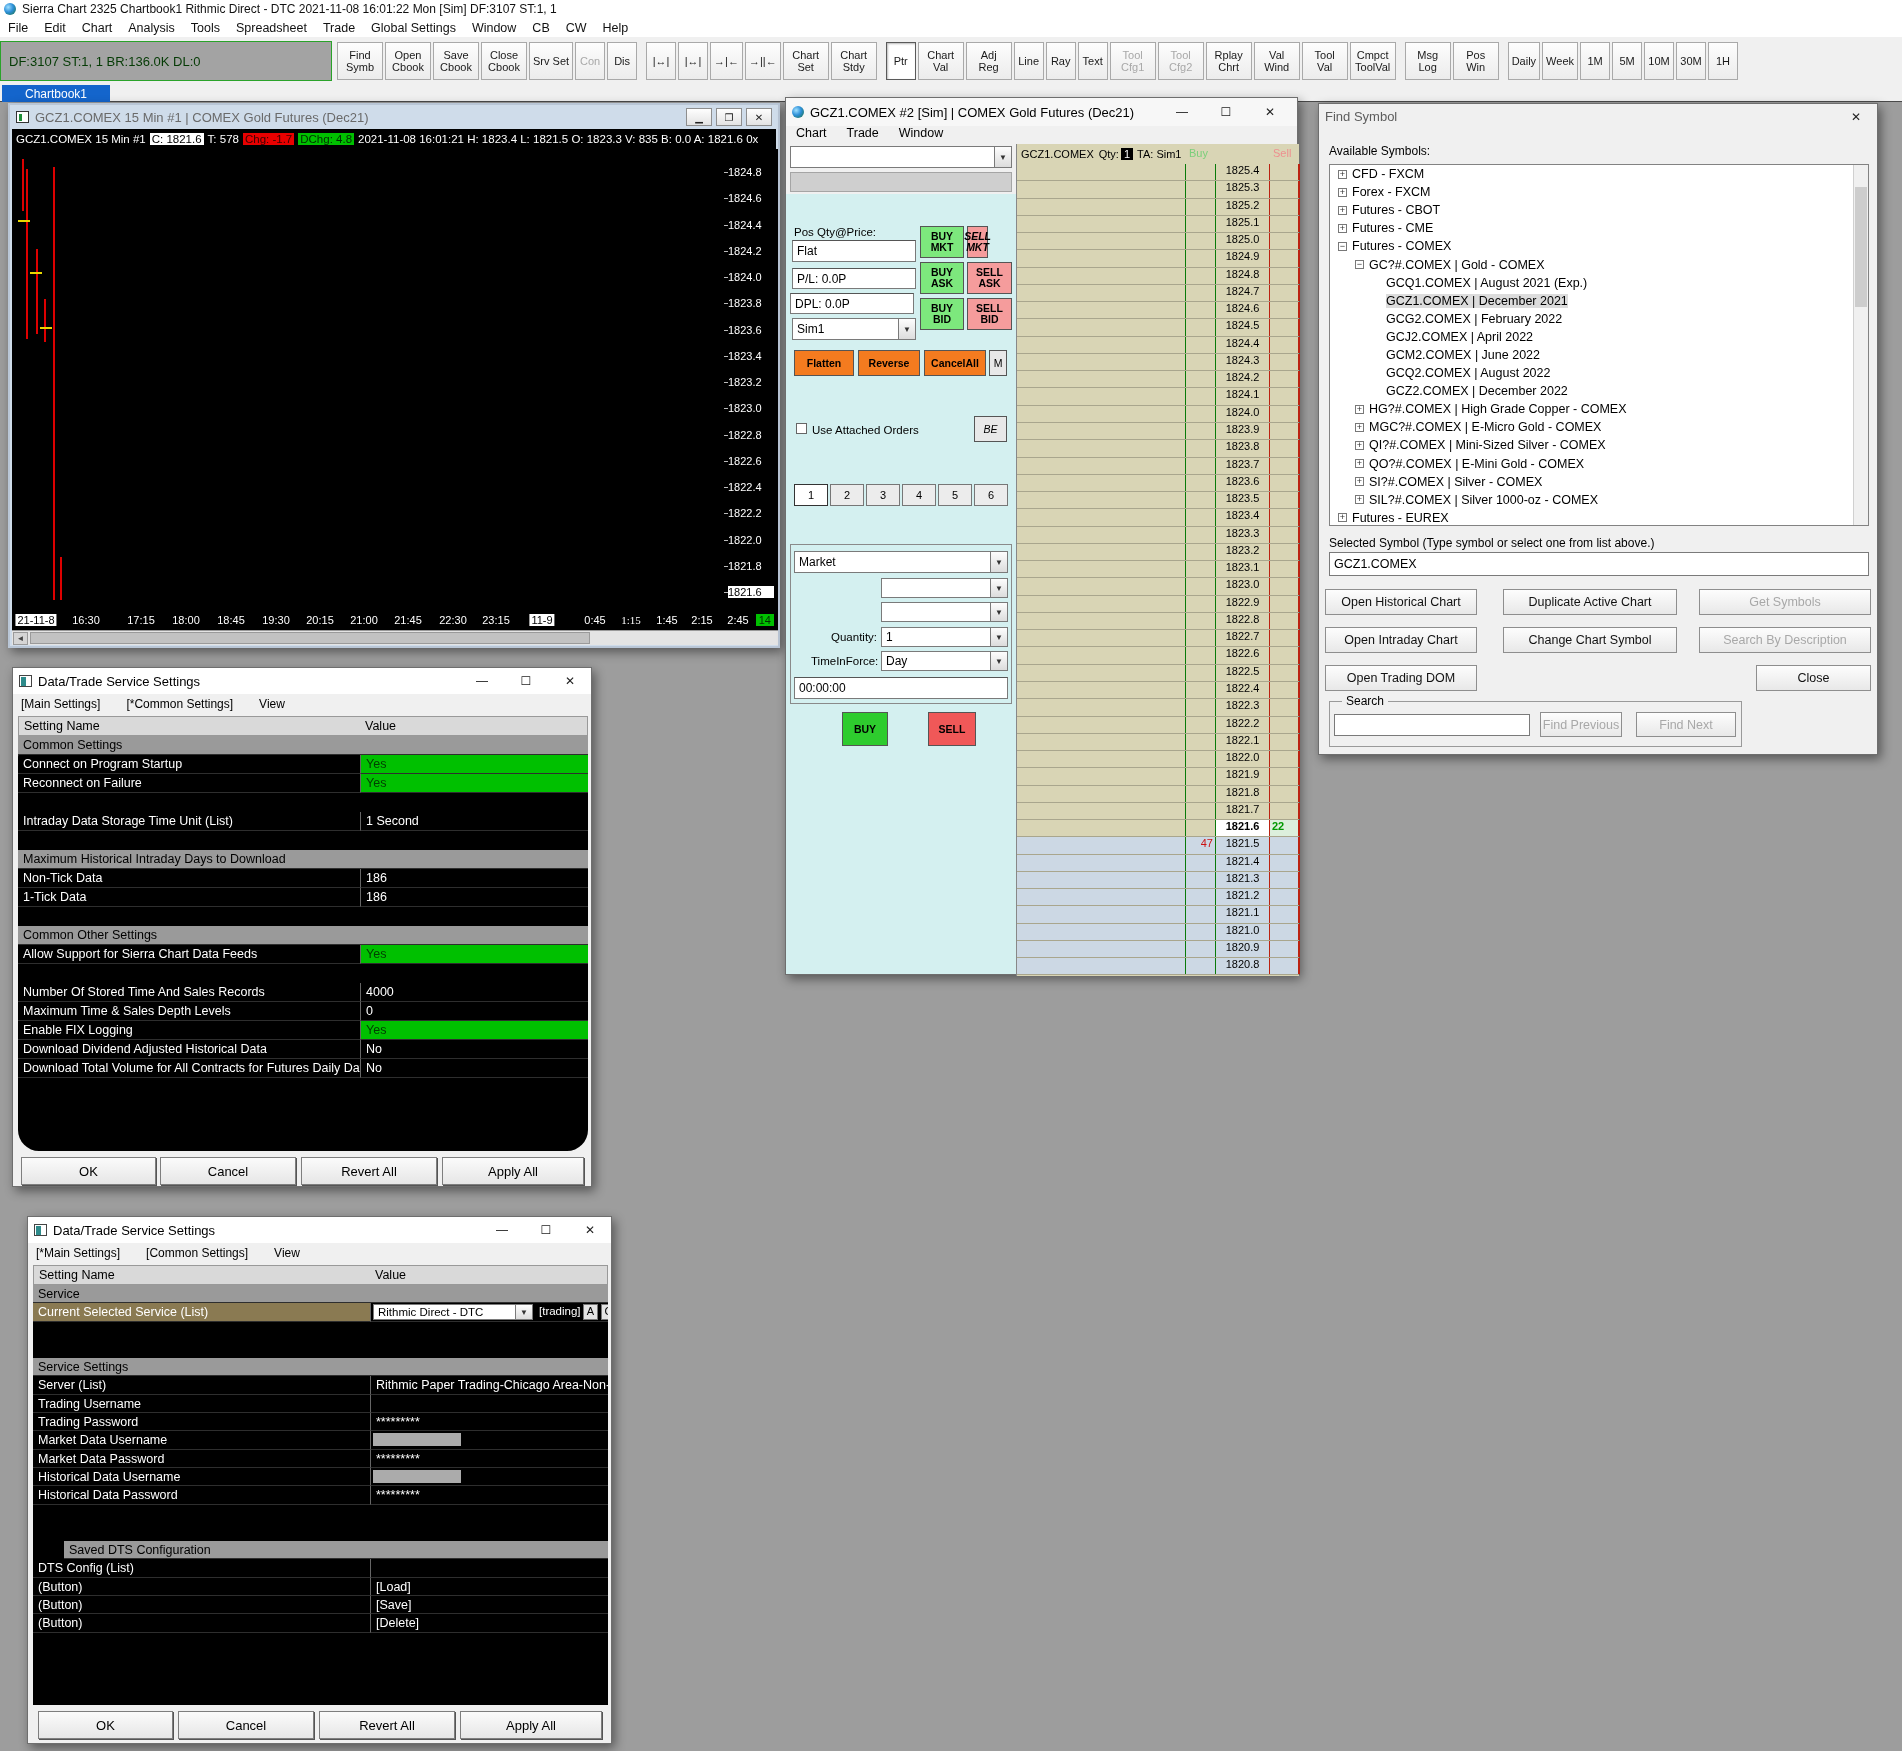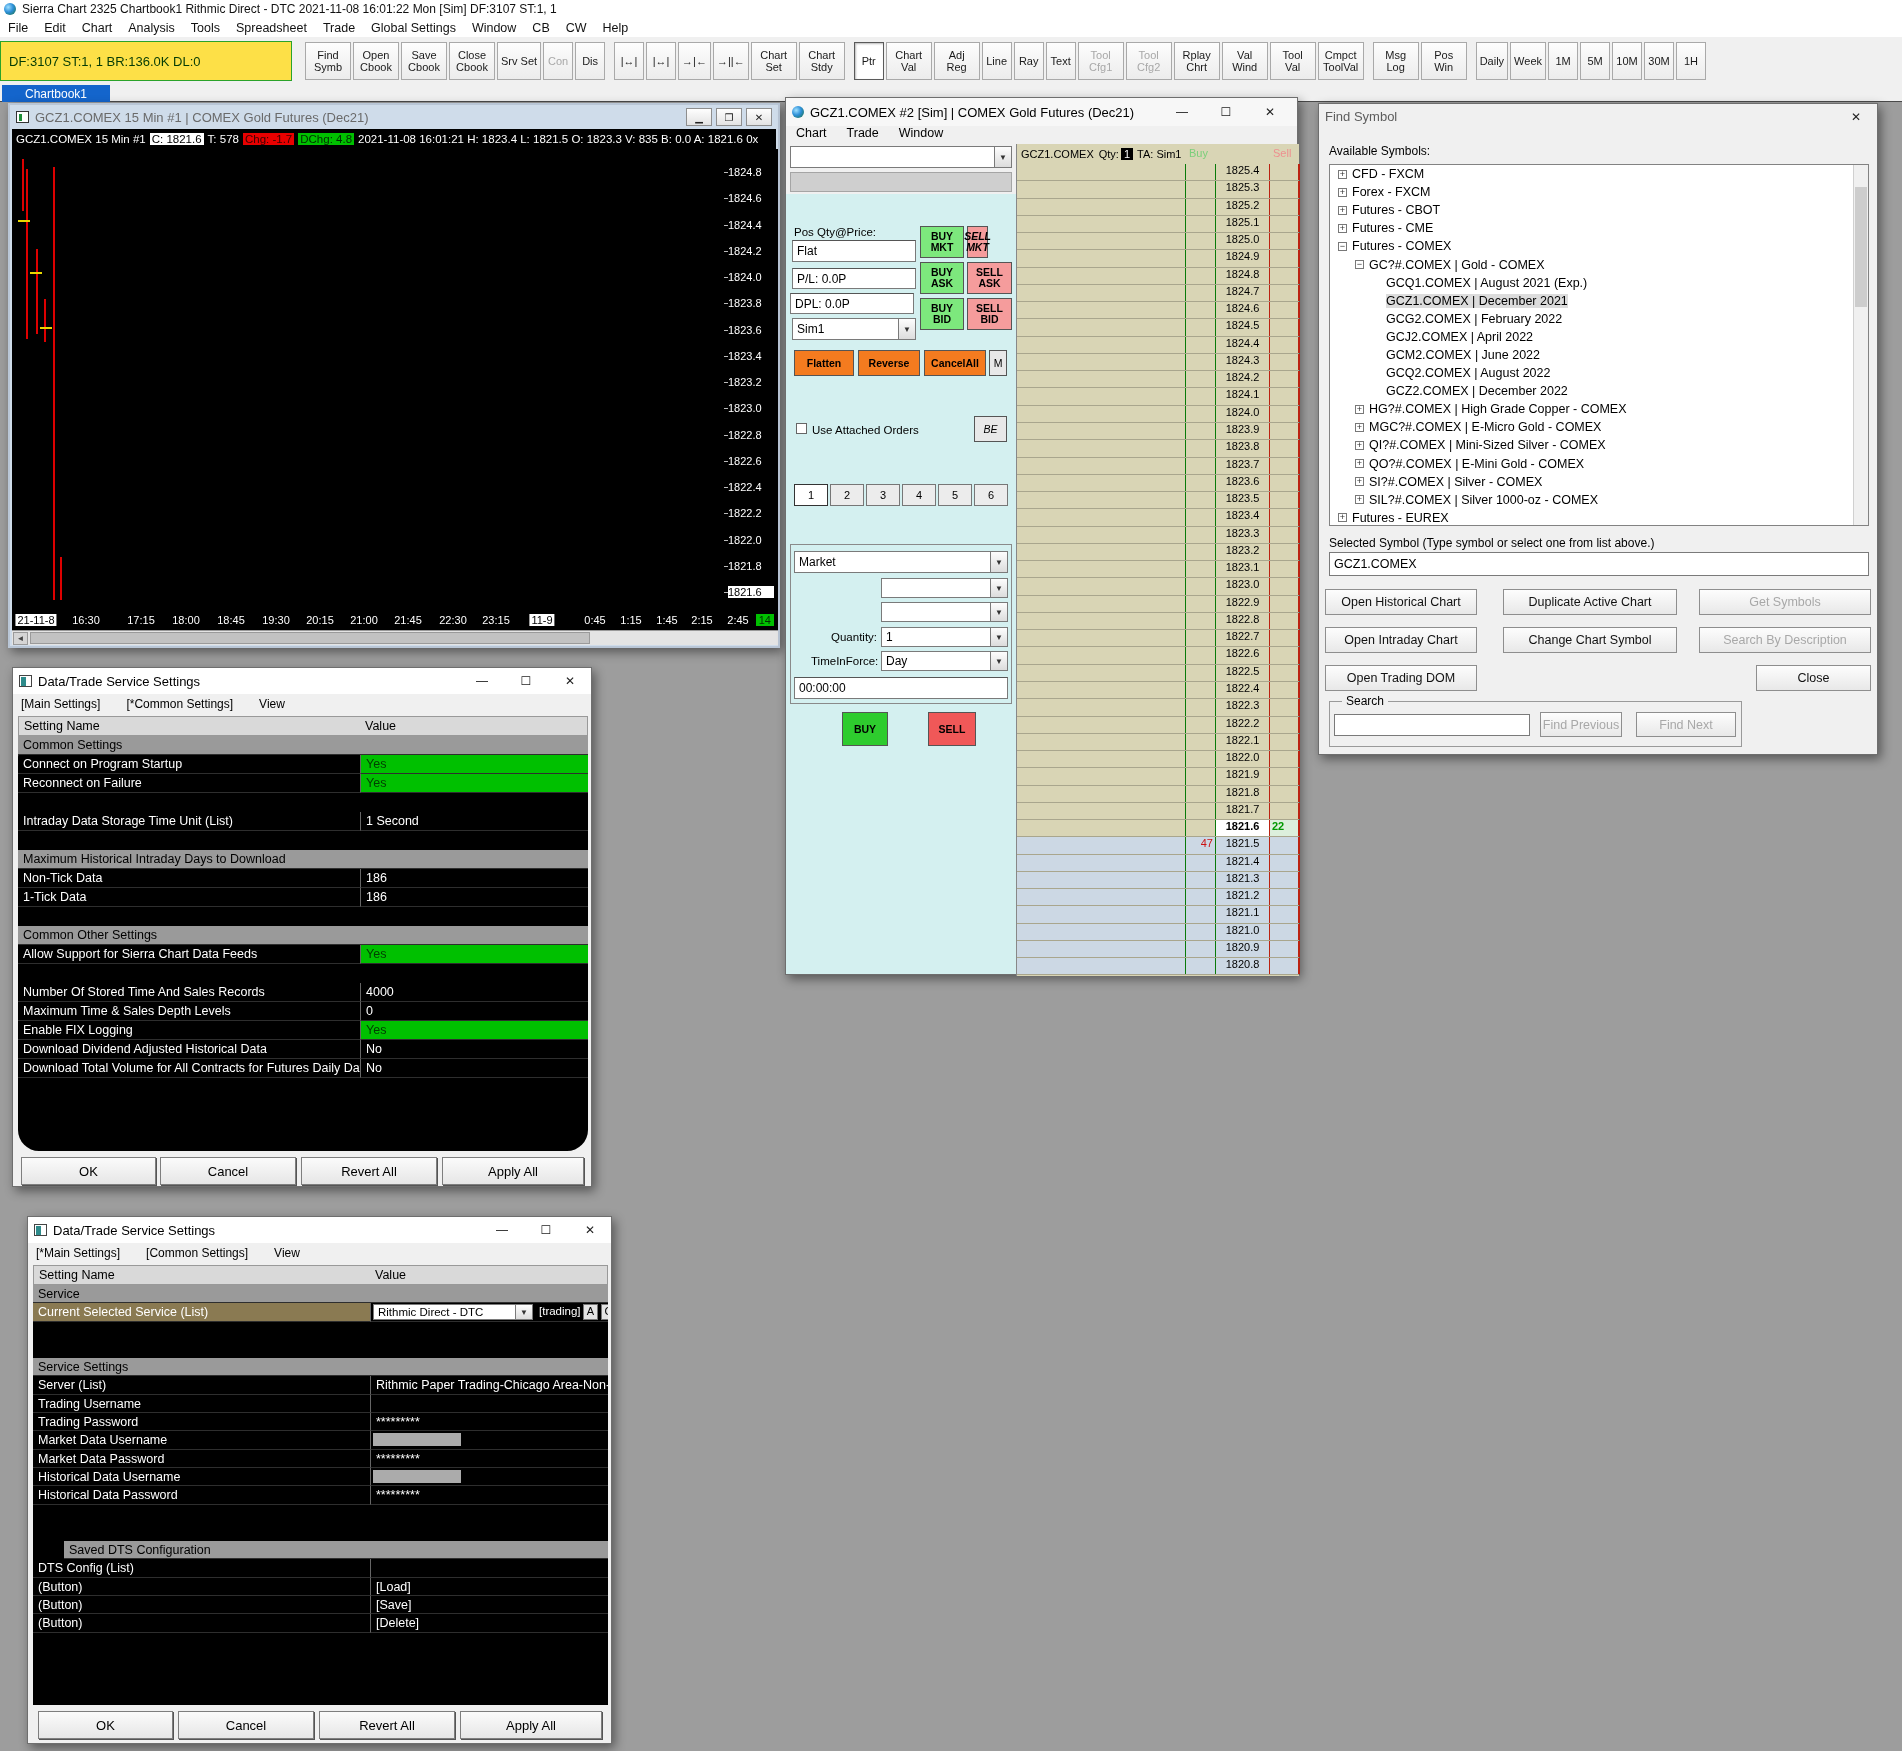--- a/index.html
+++ b/index.html
@@ -4,21 +4,21 @@
 <style>
   html,body{margin:0;padding:0;background:#888;}
   *{box-sizing:border-box;font-family:"Liberation Sans",sans-serif;}
   #root{position:relative;width:1902px;height:1751px;background:#9d9d9d;overflow:hidden;}
   
   #titlebar{position:absolute;left:0;top:0;width:1902px;height:18px;background:#fff;display:flex;align-items:center;font-size:12px;color:#111;padding-left:4px;gap:6px;}
   .globe{width:12px;height:12px;border-radius:50%;background:radial-gradient(circle at 35% 35%,#9fe0ff 0%,#2d8fd8 45%,#1a6f3c 100%);flex:none;}
   #menubar{position:absolute;left:0;top:18px;width:1902px;height:19px;background:#fff;display:flex;align-items:center;font-size:12.5px;color:#111;}
   #menubar .mi{padding:1px 8px;cursor:default;}
   #toolbar{position:absolute;left:0;top:37px;width:1902px;height:48px;background:#f0f0f0;display:flex;align-items:center;}
-  #status-box{width:292px;height:40px;background:#fde047;border:1px solid #2aa32a;color:#053b05;font-size:13px;display:flex;align-items:center;padding-left:8px;flex:none;margin-right:11px;}
+  #status-box{width:332px;height:40px;background:#a3a3a3;border:1px solid #2aa32a;color:#053b05;font-size:13px;display:flex;align-items:center;padding-left:8px;flex:none;margin-right:3px;}
   .tbtn{flex:none;min-width:30px;max-width:46px;height:38px;background:linear-gradient(#fdfdfd,#ececec);border:1px solid #a9a9a9;margin-left:2px;font-size:11px;line-height:12px;display:flex;align-items:center;justify-content:center;text-align:center;padding:1px 3px;color:#1a1a1a;white-space:normal;}
   .tbtn.gap{margin-left:9px;}
   .tbtn.disabled{color:#a8a8a8;}
   .tbtn.active{background:#fff;border:1px solid #5a5a5a;box-shadow:inset 1px 1px 2px #bbb;}
   #tabstrip{position:absolute;left:0;top:85px;width:1902px;height:17px;background:#f0f0f0;border-bottom:1px solid #4a4a4a;}
   #cb-tab{position:absolute;left:2px;top:0;width:108px;height:17px;background:#1465cc;color:#fff;font-size:12px;display:flex;align-items:center;justify-content:center;}
   
   .win{position:absolute;background:#f0f0f0;border:1px solid #6e6e6e;box-shadow:3px 4px 10px rgba(0,0,0,.45);}
   .wtitle{height:24px;display:flex;align-items:center;font-size:13px;padding-left:6px;gap:6px;position:relative;}
   .wbtns{position:absolute;right:6px;top:3px;display:flex;gap:4px;}
@@ -253,21 +253,21 @@
         <span class="timelab" style="left: 174px;">18:00</span>
         <span class="timelab" style="left: 219px;">18:45</span>
         <span class="timelab" style="left: 264px;">19:30</span>
         <span class="timelab" style="left: 308px;">20:15</span>
         <span class="timelab" style="left: 352px;">21:00</span>
         <span class="timelab" style="left: 396px;">21:45</span>
         <span class="timelab" style="left: 441px;">22:30</span>
         <span class="timelab" style="left: 484px;">23:15</span>
         <span class="timelab hl" style="left: 530px;">11-9</span>
         <span class="timelab" style="left: 583px;">0:45</span>
-        <span class="timelab" style="left: 619px;">1:15</span>
+        <span class="timelab" style="left: 619px; font-family: Liberation Serif, serif;">1:15</span>
         <span class="timelab" style="left: 655px;">1:45</span>
         <span class="timelab" style="left: 690px;">2:15</span>
         <span class="timelab" style="left: 726px;">2:45</span>
         <span id="cbadge">14</span>
       </div>
     <div id="hscroll">
       <span class="scr-arrow" style="left:1px;">◄</span>
       <div id="hthumb"></div>
     </div>
   </div>

